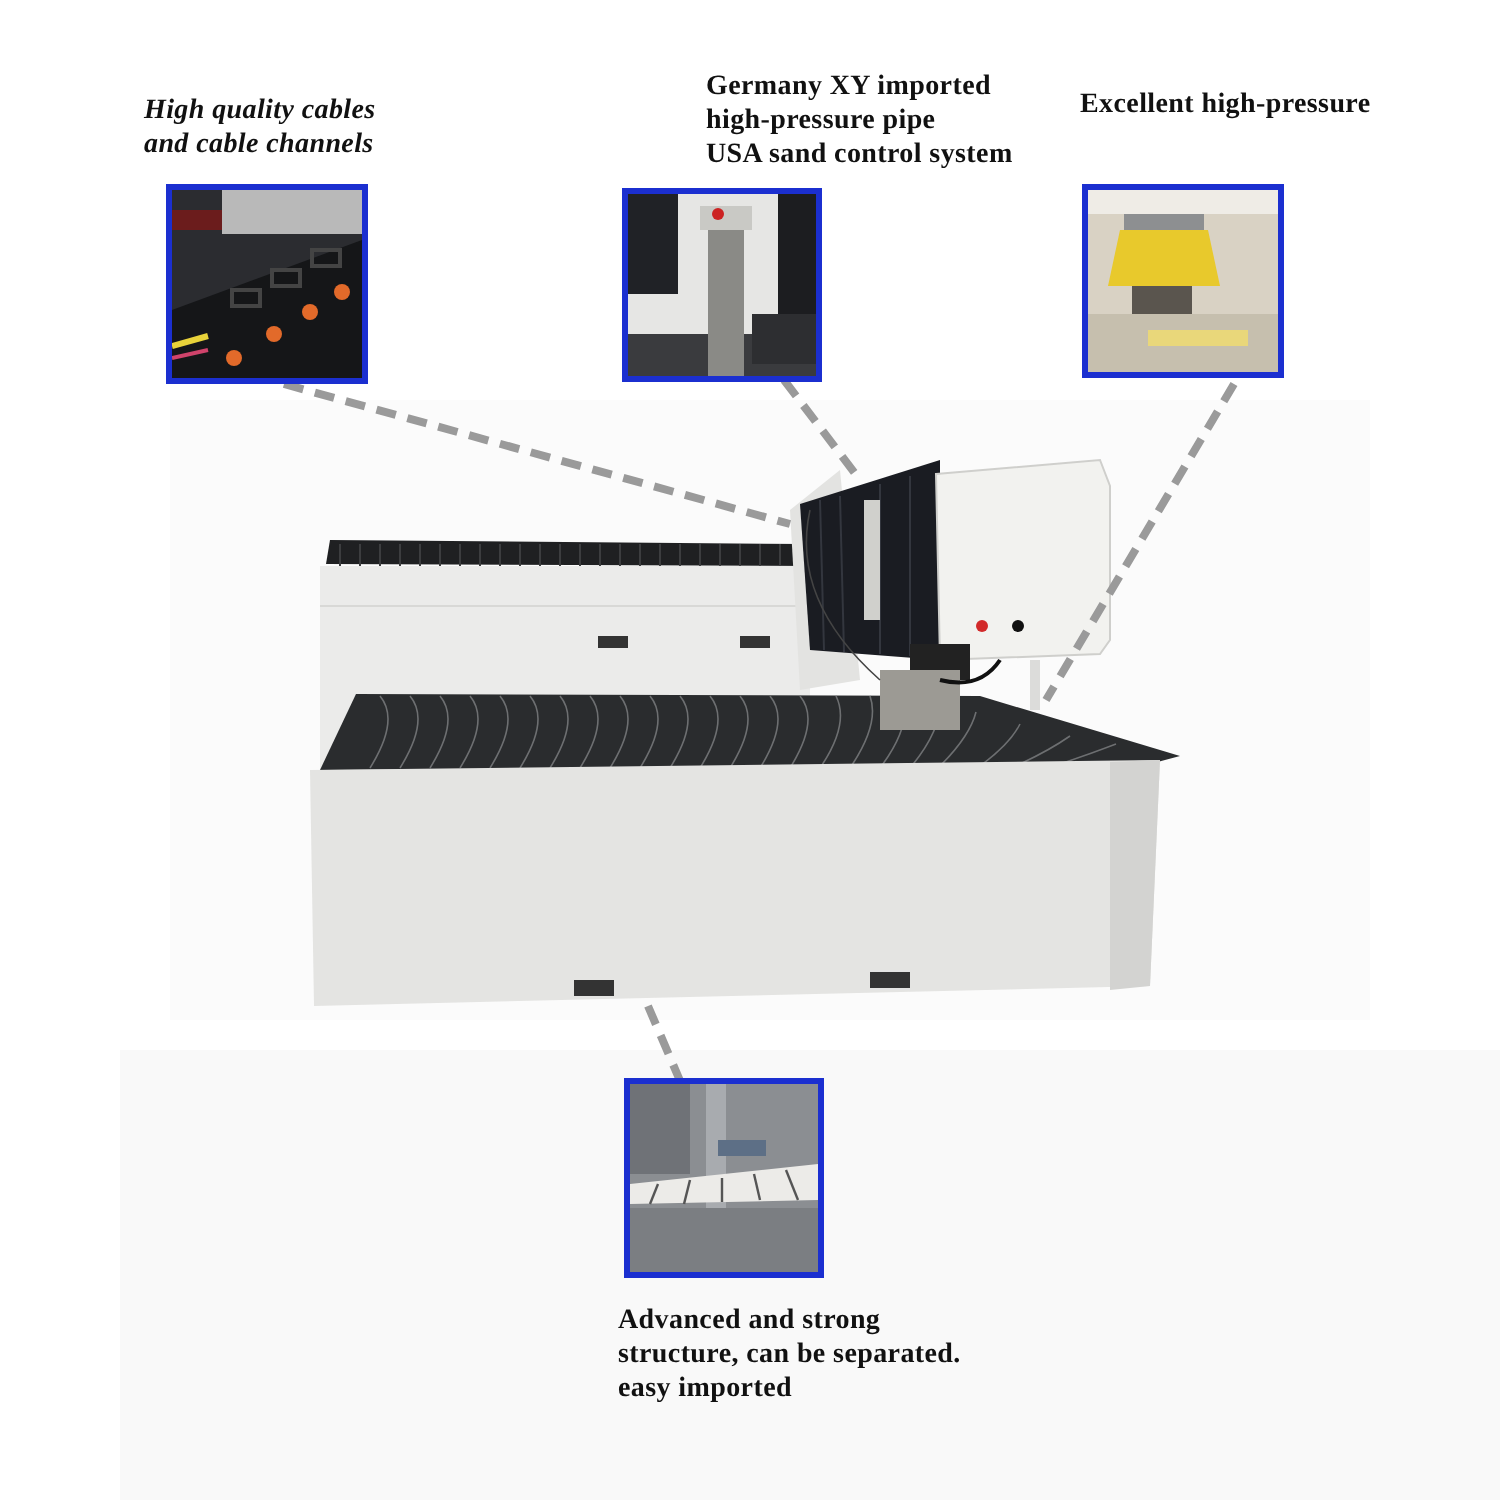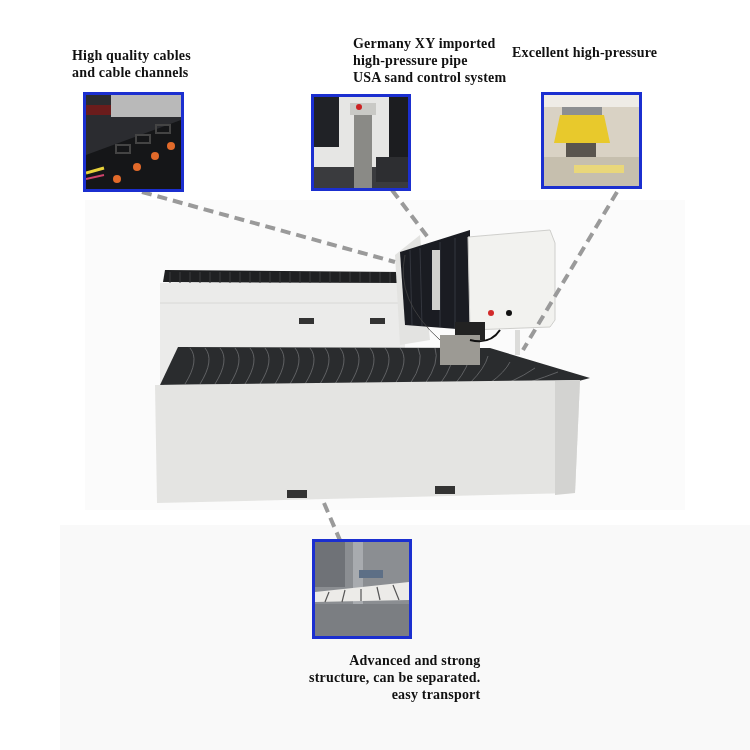--- a/index.html
+++ b/index.html
@@ -109,36 +109,36 @@
 
 <svg class="lines" width="750" height="750" viewBox="0 0 750 750">
   <g stroke="#9a9a9a" stroke-width="4" stroke-dasharray="10,6" fill="none">
     <line x1="142" y1="192" x2="395" y2="262"></line>
     <line x1="392" y1="190" x2="430" y2="240"></line>
     <line x1="617" y1="192" x2="523" y2="350"></line>
     <line x1="324" y1="503" x2="342" y2="545"></line>
   </g>
 </svg>
 
-<div class="label" style="left:72px;top:47px;">
+<div class="label" style="left:72px;top:47px;font-style:italic;">
   <span>High quality cables</span>
   <span>and cable channels</span>
 </div>
 <div class="label" style="left:305px;top:35px;margin-left:48px;">
   <span>Germany XY imported</span>
   <span>high-pressure pipe</span>
   <span>USA sand control system</span>
 </div>
-<div class="label" style="left:512px;top:44px;">
+<div class="label" style="left:540px;top:44px;">
   <span>Excellent high-pressure</span>
 </div>
-<div class="label" style="left:309px;top:652px;text-align:right;">
+<div class="label" style="left:309px;top:652px;">
   <span>Advanced and strong</span>
   <span>structure, can be separated.</span>
-  <span>easy transport</span>
+  <span>easy imported</span>
 </div>
 
 <div class="inset" style="left:83px;top:92px;width:101px;height:100px;">
   <svg width="95" height="94" viewBox="0 0 95 94">
     <rect width="95" height="94" fill="#2b2c30"></rect>
     <rect x="25" y="0" width="70" height="22" fill="#b9b9b9"></rect>
     <rect x="0" y="10" width="25" height="10" fill="#6b1c1c"></rect>
     <polygon points="0,60 95,25 95,94 0,94" fill="#151618"></polygon>
     <g fill="#e26a2a">
         <circle cx="31" cy="84" r="4"></circle>

